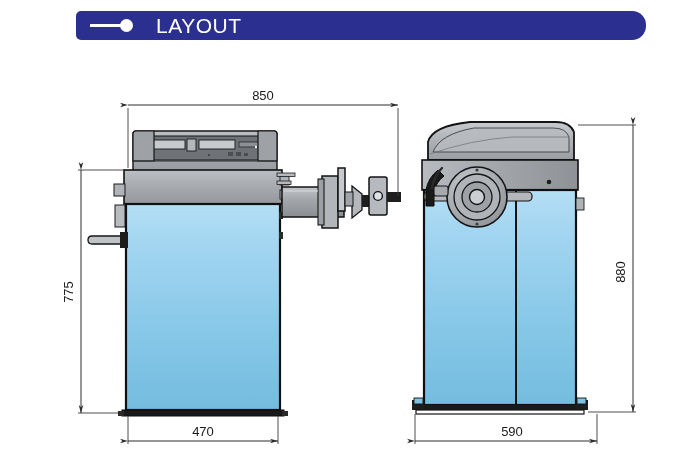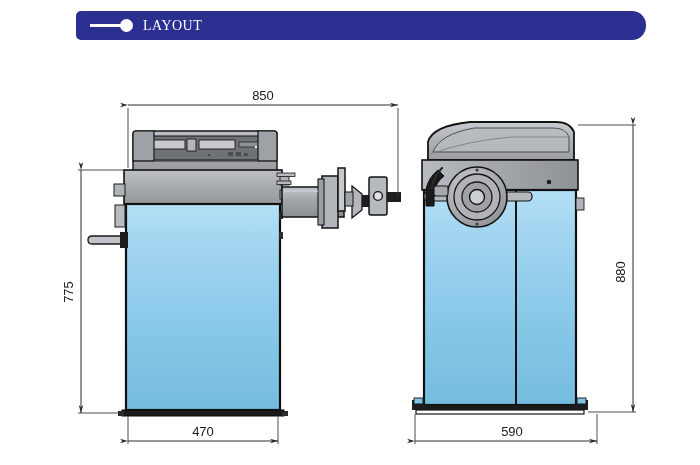--- a/index.html
+++ b/index.html
@@ -38,26 +38,26 @@
     position: absolute;
     left: 44px;
     top: 8px;
     width: 13px;
     height: 13px;
     border-radius: 50%;
     background: #ffffff;
   }
   #header-title {
     position: absolute;
-    left: 67px;
+    left: 80px;
     top: 3px;
-    font-size: 14px;
+    font-size: 21px;
     letter-spacing: 0.5px;
     color: #ffffff;
-    font-family: Liberation Serif, serif;
+    font-family: Liberation Sans, sans-serif;
     line-height: 24px;
     white-space: nowrap;
   }
 
   
   #drawing-area {
     position: absolute;
     left: 0;
     top: 0;
     width: 700px;

